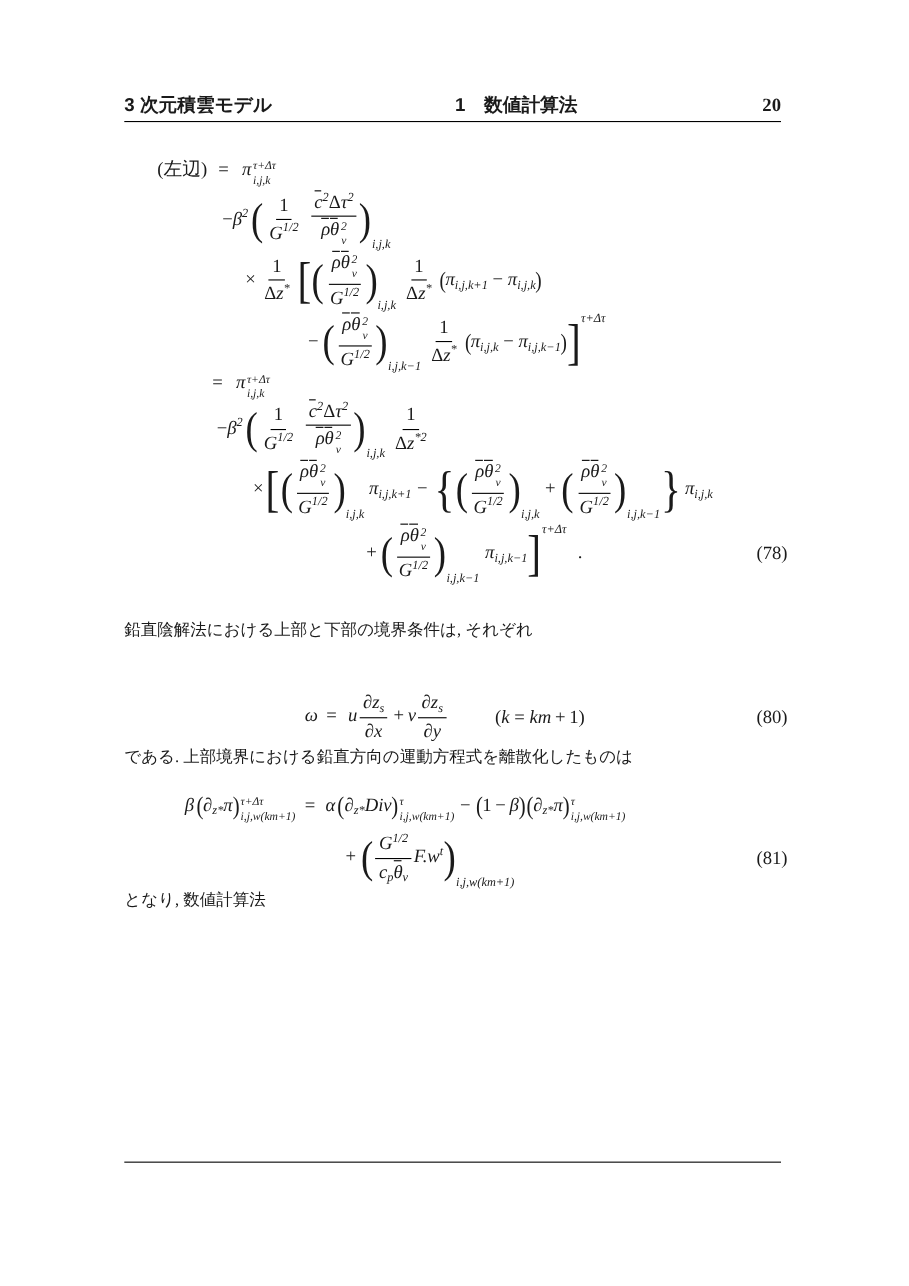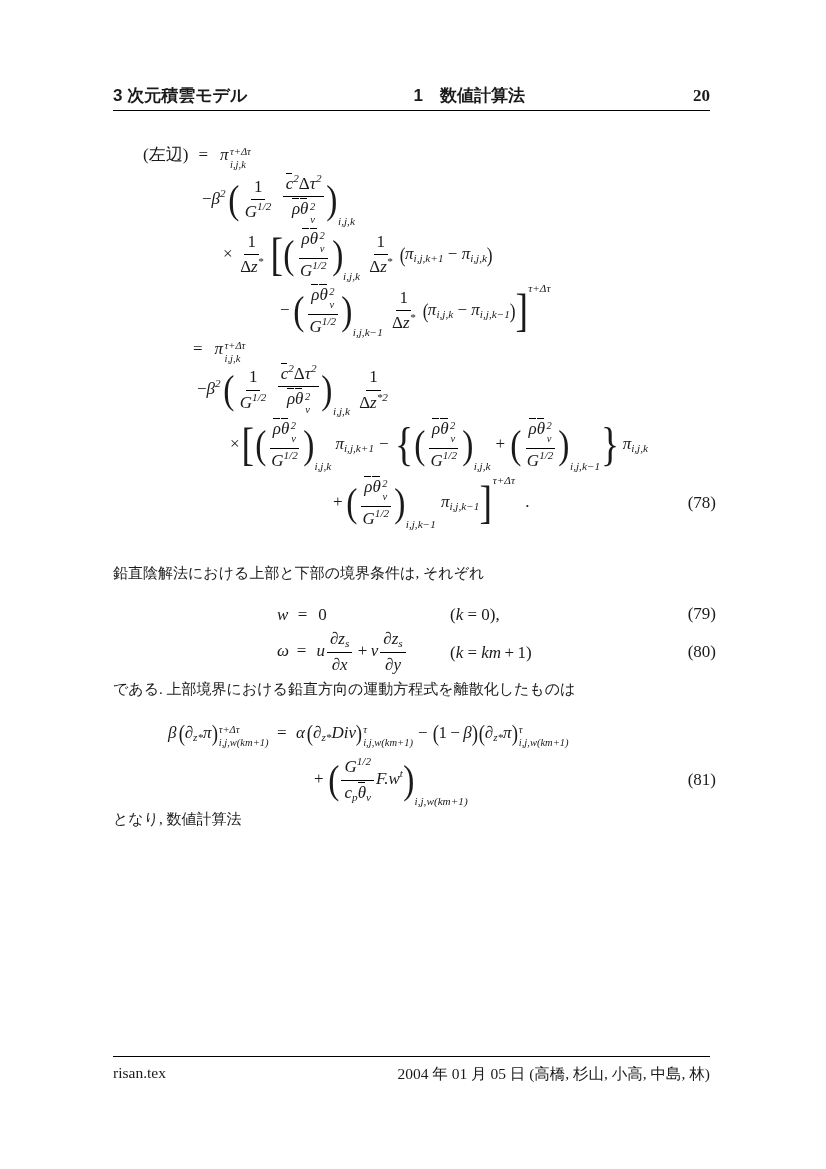--- a/index.html
+++ b/index.html
@@ -143,25 +143,20 @@
       <span class="math"><span class="mr">+</span><span class="msp" style="width: 0.2em;"></span><span class="mbig" style="font-size: 2.4em;">(</span><span class="mfrac">
             <span class="mnum"><span class="mov"><span class="mi">ρ</span></span><span class="mov"><span class="mi">θ</span></span><span class="mss"><span class="mssu"><span class="mi">2</span></span><span class="mssd"><span class="mi">v</span></span></span></span>
             <span class="mden"><span class="mi">G</span><span class="msup"><span class="mi">1/2</span></span></span>
           </span><span class="mbig" style="font-size: 2.4em;">)</span><span class="msubl"><span class="mi">i,j,k−1</span></span><span class="msp" style="width: 0.3em;"></span><span class="mi">π</span><span class="msub"><span class="mi">i,j,k−1</span></span><span class="mbig" style="font-size: 2.7em;">]</span><span class="msupl"><span class="mi">τ+Δτ</span></span><span class="msp" style="width: 0.6em;"></span><span class="mr">.</span></span>
       <span class="eqnum">(78)</span>
     </div>
   </section>
 
   <p class="para p1">鉛直陰解法における上部と下部の境界条件は, それぞれ</p>
 
-  <div class="eqrow row79">
-    <span class="math"><span class="mi">w</span><span class="msp" style="width: 0.55em;"></span><span class="mr">=</span><span class="msp" style="width: 0.65em;"></span><span class="mr">0</span></span>
-    <span class="math cond"><span class="mr">(</span><span class="mi">k</span><span class="msp" style="width: 0.25em;"></span><span class="mr">=</span><span class="msp" style="width: 0.25em;"></span><span class="mr">0),</span></span>
-    <span class="eqnum">(79)</span>
-  </div>
 
   <div class="eqrow row80">
     <span class="math"><span class="mi">ω</span><span class="msp" style="width: 0.45em;"></span><span class="mr">=</span><span class="msp" style="width: 0.6em;"></span><span class="mi">u</span><span class="mfrac">
           <span class="mnum"><span class="mi">∂z</span><span class="msub"><span class="mi">s</span></span></span>
           <span class="mden"><span class="mi">∂x</span></span>
         </span><span class="msp" style="width: 0.2em;"></span><span class="mr">+</span><span class="msp" style="width: 0.2em;"></span><span class="mi">v</span><span class="mfrac">
           <span class="mnum"><span class="mi">∂z</span><span class="msub"><span class="mi">s</span></span></span>
           <span class="mden"><span class="mi">∂y</span></span>
         </span></span>
     <span class="math cond"><span class="mr">(</span><span class="mi">k</span><span class="msp" style="width: 0.25em;"></span><span class="mr">=</span><span class="msp" style="width: 0.25em;"></span><span class="mi">km</span><span class="msp" style="width: 0.2em;"></span><span class="mr">+</span><span class="msp" style="width: 0.2em;"></span><span class="mr">1)</span></span>
@@ -177,18 +172,14 @@
     <span class="math"><span class="mr">+</span><span class="msp" style="width: 0.25em;"></span><span class="mbig" style="font-size: 2.4em;">(</span><span class="mfrac">
           <span class="mnum"><span class="mi">G</span><span class="msup"><span class="mi">1/2</span></span></span>
           <span class="mden"><span class="mi">c</span><span class="msub"><span class="mi">p</span></span><span class="mov"><span class="mi">θ</span></span><span class="msub"><span class="mi">v</span></span></span>
         </span><span class="mi">F.w</span><span class="msup"><span class="mi">t</span></span><span class="mbig" style="font-size: 2.4em;">)</span><span class="msubl"><span class="mi">i,j,w(km+1)</span></span></span>
     <span class="eqnum">(81)</span>
   </div>
 
   <p class="para p3">となり, 数値計算法</p>
 
   <div class="rule rule-bottom"></div>
-  <footer class="pagefoot">
-    <span>risan.tex</span>
-    <span>2004 年 01 月 05 日 (高橋, 杉山, 小高, 中島, 林)</span>
-  </footer>
 
 </div>
 
 </body></html>

